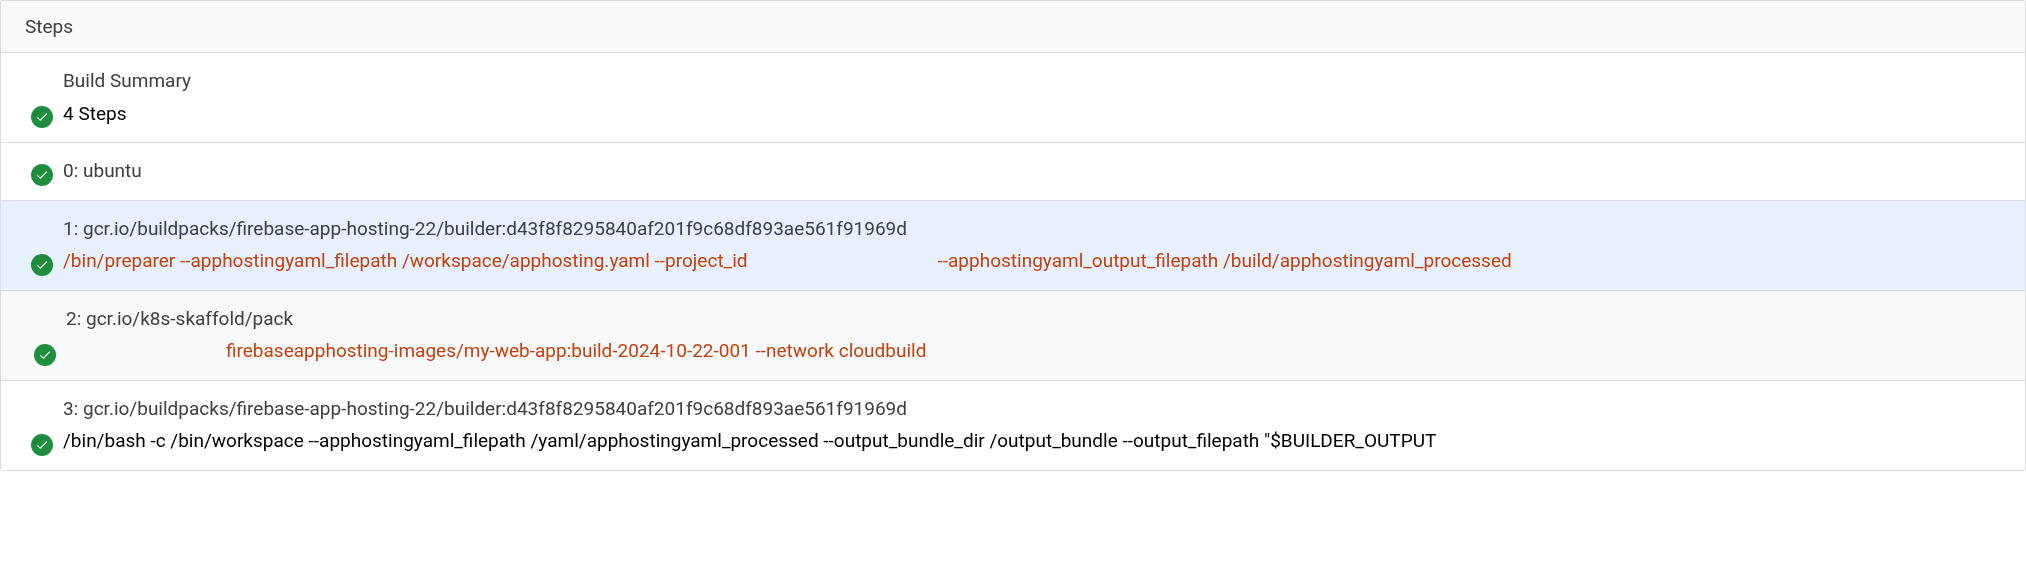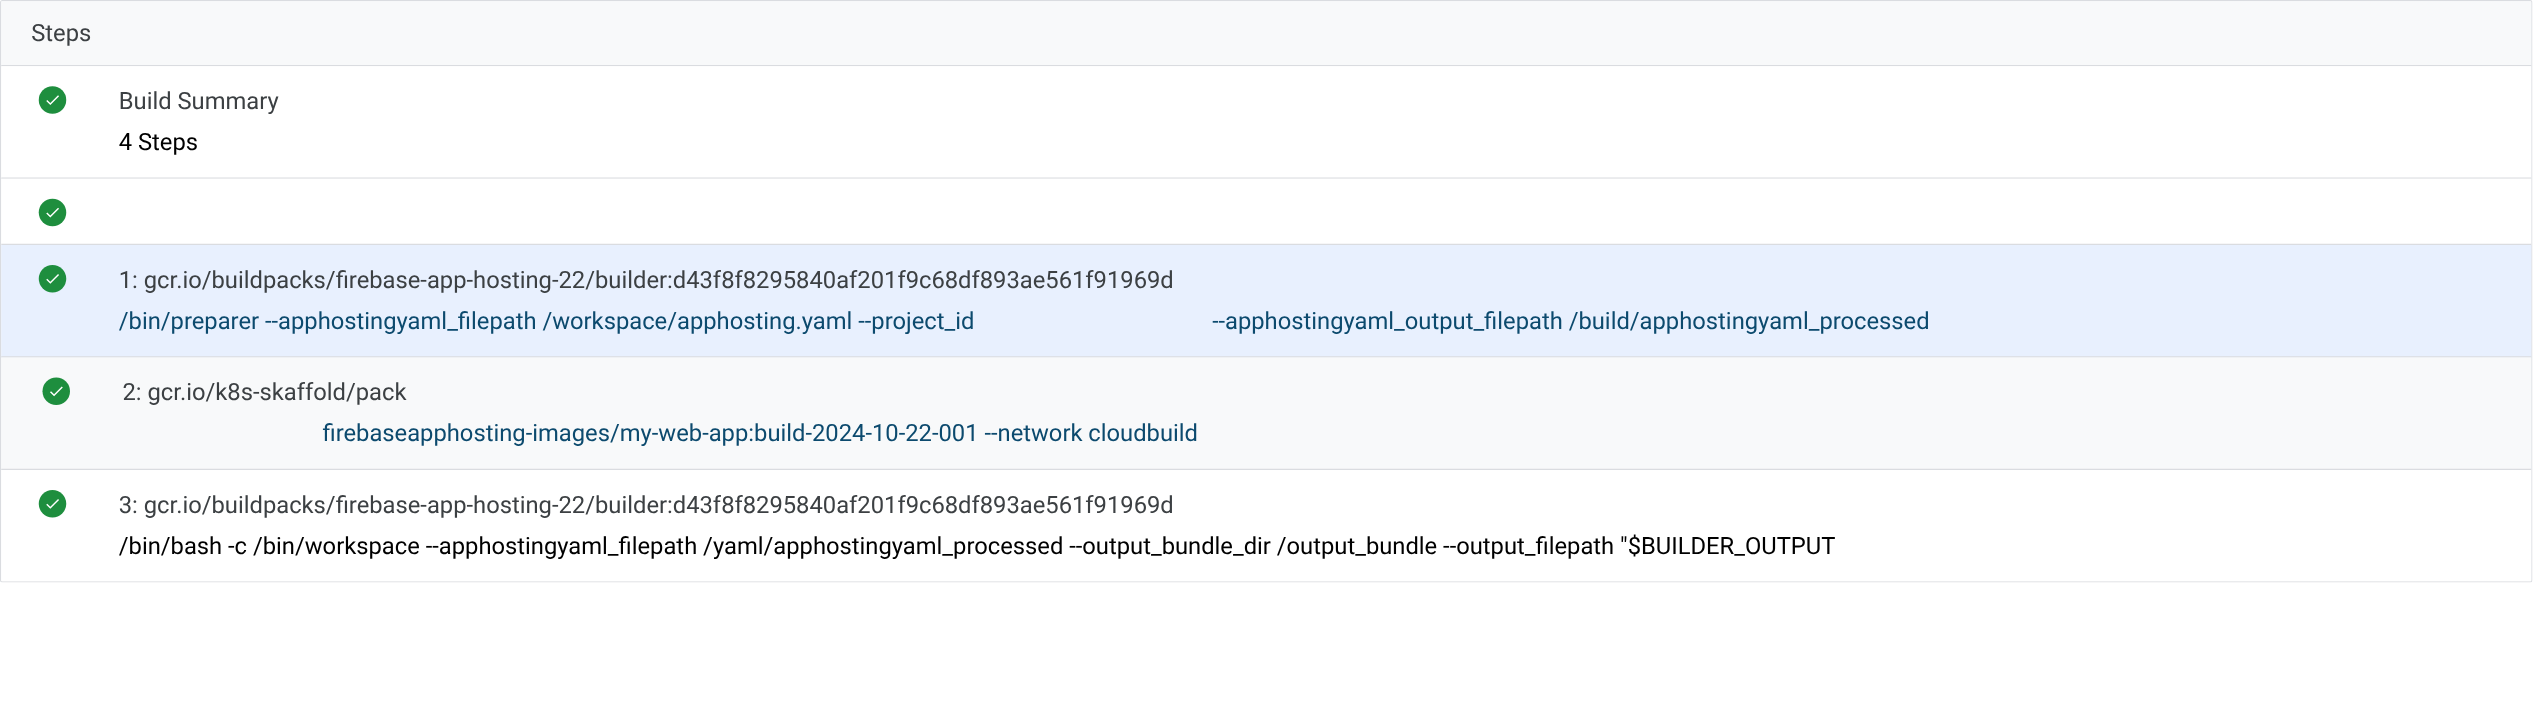--- a/index.html
+++ b/index.html
@@ -20,25 +20,25 @@
     }
     .header {
       padding: 14px 24px;
       border-bottom: 1px solid #dadce0;
       background: #f8f9fa;
       font-size: 19px;
       color: #3c4043;
     }
     .step-row {
       display: flex;
-      align-items: flex-start;
+      align-items: flex-end;
       padding: 14px 24px 14px 30px;
       border-bottom: 1px solid #dadce0;
       background: #fff;
-      gap: 40px;
+      gap: 8px;
     }
     .step-row:last-child {
       border-bottom: none;
     }
     .step-row.selected {
       background: #e8f0fe;
     }
     .step-row.alt {
       background: #f8f9fa;
       padding-left: 33px;
@@ -79,21 +79,21 @@
     .step-subtitle {
       font-size: 19px;
       color: #000000;
       line-height: 1.5;
       white-space: nowrap;
       overflow: hidden;
       text-overflow: ellipsis;
     }
     .cmd-line {
       display: flex;
-      color: #0c4a6e;
+      color: #c2410c;
       font-size: 19px;
       line-height: 1.5;
       width: 100%;
     }
     .cmd-p1 {
       white-space: nowrap;
       flex-shrink: 0;
     }
     .cmd-gap {
       flex-shrink: 0;
@@ -132,20 +132,21 @@
 
   <div class="step-row">
     <div class="icon-col">
       <div class="success-icon">
         <svg viewBox="0 0 24 24">
             <path fill="#fff" d="M9 16.17 4.83 12l-1.42 1.41L9 19 21 7l-1.41-1.41z"></path>
           </svg>
       </div>
     </div>
     <div class="content-col">
+      <div class="step-title">0: ubuntu</div>
     </div>
   </div>
 
   <div class="step-row selected">
     <div class="icon-col">
       <div class="success-icon">
         <svg viewBox="0 0 24 24">
             <path fill="#fff" d="M9 16.17 4.83 12l-1.42 1.41L9 19 21 7l-1.41-1.41z"></path>
           </svg>
       </div>

